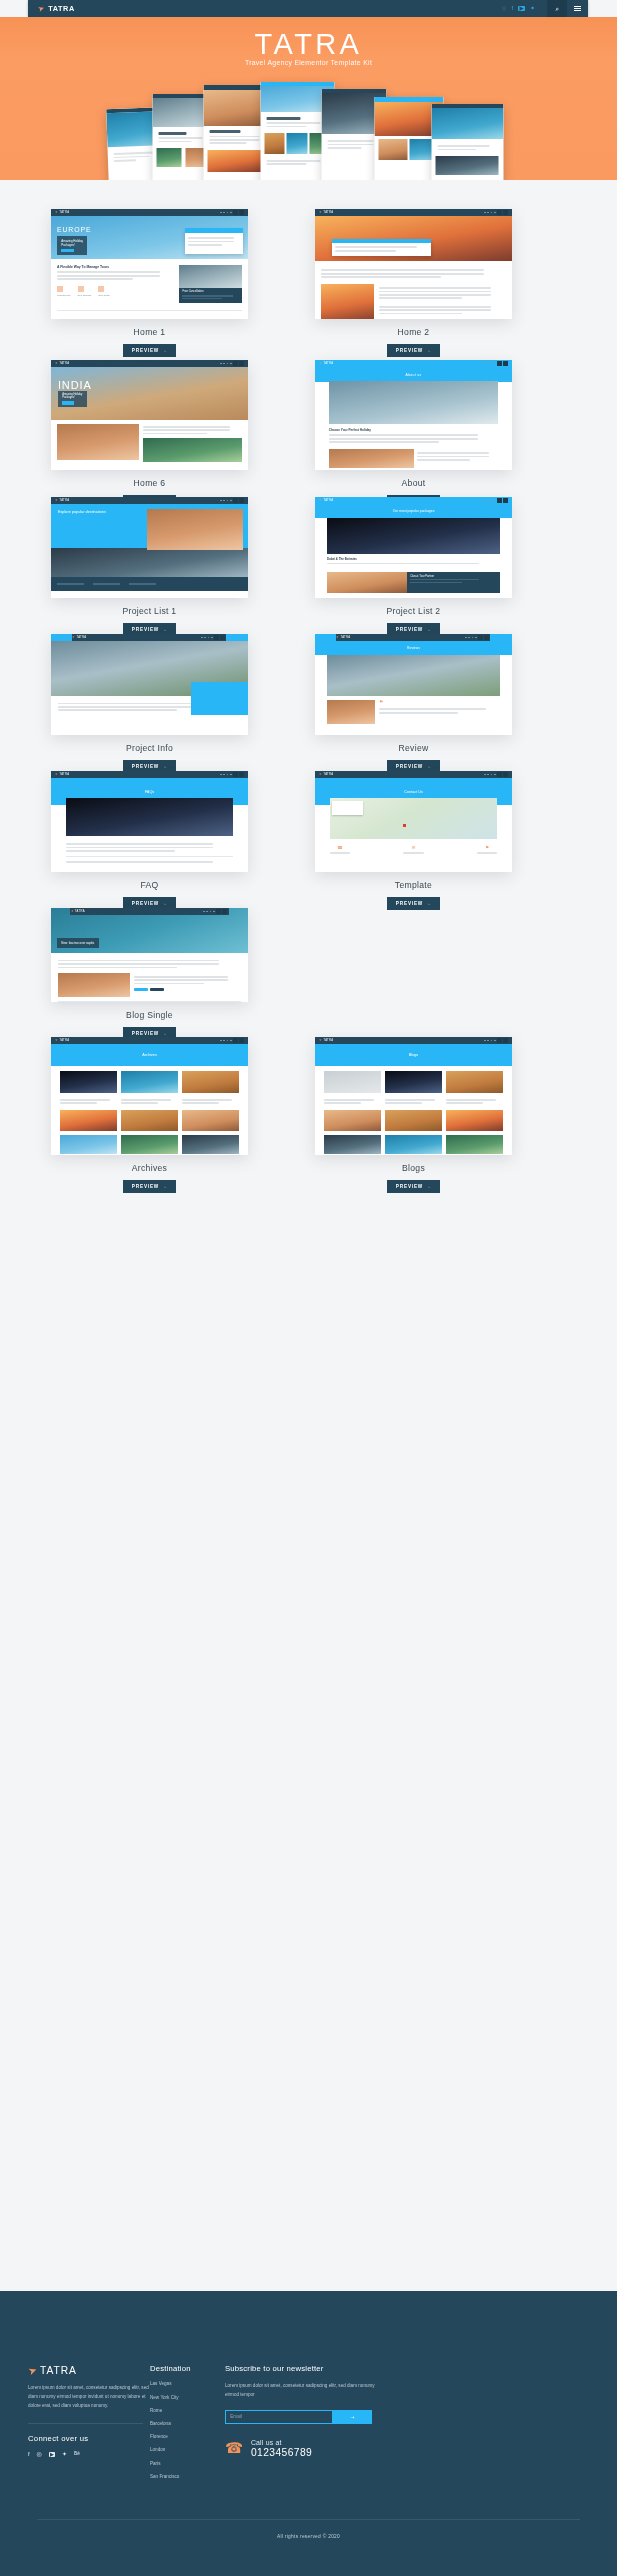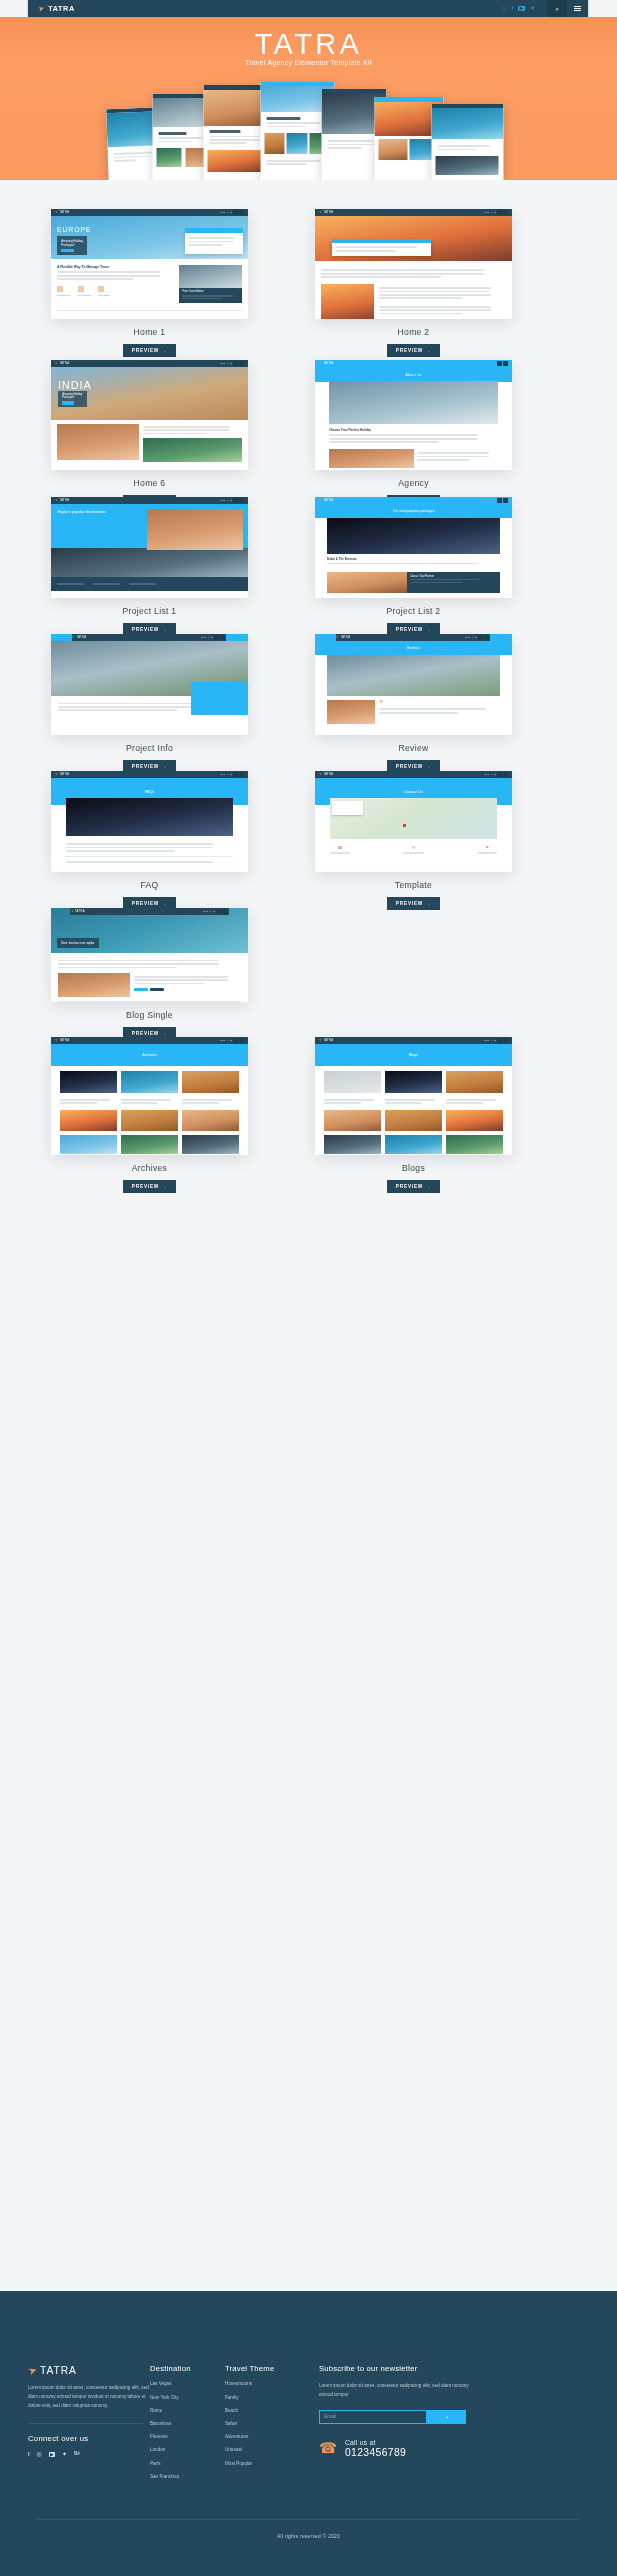--- a/index.html
+++ b/index.html
@@ -455,21 +455,21 @@
         </div>
         <div style="display:flex;gap:3.4px;padding:0 13.7px">
           <div class="ph g-peo" style="width:50%;height:19px"></div>
           <div style="flex:1;padding-top:1.7px">
               <div class="m-txt l"></div>
               <div class="m-txt l"></div>
               <div class="m-txt m"></div>
             </div>
         </div>
       </div>
-      <div class="label">Agency</div>
+      <div class="label">About</div>
       <a class="preview-btn"><span>PREVIEW</span><span class="arr">→</span></a>
     </div>
   </div>
 
   <div class="row" style="height:137px;">
     <div class="card left" style="top:24px;">
       <div class="thumb" style="height:101px;">
         <div class="thumb-bar">
             <span class="tb-logo">➤</span>
             <span class="tb-name">TATRA</span>
@@ -829,30 +829,20 @@
       <a class="f-link">Las Vegas</a>
       <a class="f-link">New York City</a>
       <a class="f-link">Rome</a>
       <a class="f-link">Barcelona</a>
       <a class="f-link">Florence</a>
       <a class="f-link">London</a>
       <a class="f-link">Paris</a>
       <a class="f-link">San Francisco</a>
     </div>
 
-    <div class="f-col theme">
-      <div class="f-head">Travel Theme</div>
-      <a class="f-link">Honeymoons</a>
-      <a class="f-link">Family</a>
-      <a class="f-link">Beach</a>
-      <a class="f-link">Safari</a>
-      <a class="f-link">Adventures</a>
-      <a class="f-link">Unusual</a>
-      <a class="f-link">Most Popular</a>
-    </div>
 
     <div class="f-news">
       <div class="f-head">Subscribe to our newsletter</div>
       <div class="f-desc">Lorem ipsum dolor sit amet, consetetur sadipscing elitr, sed diam nonumy eirmod tempor</div>
       <div class="news-form">
         <input class="news-input" type="text" placeholder="Email" style="">
         <button class="news-btn">
           <span>➝</span>
         </button>
       </div>

